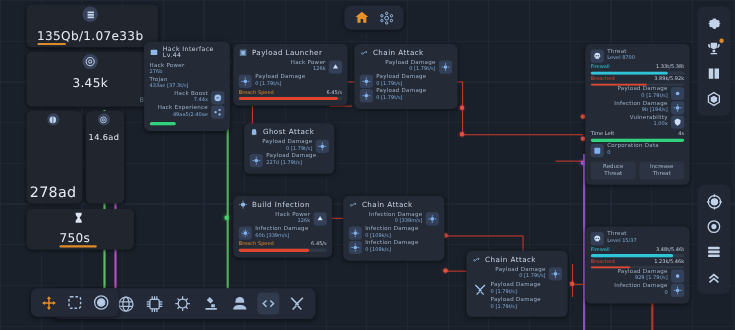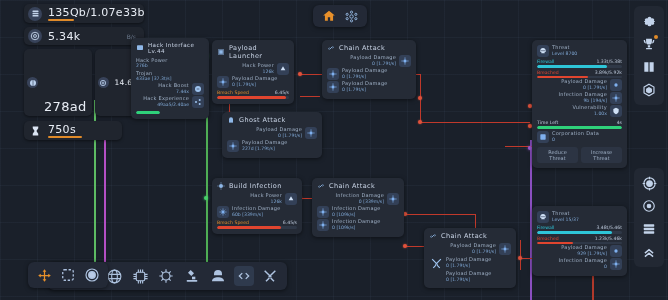--- a/index.html
+++ b/index.html
@@ -17,21 +17,21 @@
         padding:4px 5px 5px 5px;box-sizing:border-box;}
   .node-title{display:flex;align-items:center;gap:4px;font-size:6.5px;color:#c9d4e6;
         letter-spacing:.4px;margin-bottom:3px;}
   .node-title .ic{width:8px;height:8px;flex:0 0 8px;}
   .row{display:flex;align-items:center;gap:3px;margin:1px 0;}
   .rt{display:flex;flex-direction:column;line-height:1.15;}
   .lbl{font-size:5px;color:#9fb0c6;letter-spacing:.25px;}
   .val{font-size:4.6px;color:#7fa7d4;}
   
   .res{display:flex;align-items:center;gap:6px;background:#20252e;border-radius:5px;
-       padding:2px 8px 2px 4px;box-shadow:0 1px 3px rgba(0,0,0,.5);}
+       padding:2px 8px 2px 4px;box-shadow:0 1px 3px rgba(0,0,0,.5);flex-direction:column;}
   .res .cir{width:14px;height:14px;border-radius:50%;background:#38435a;
        display:flex;align-items:center;justify-content:center;flex:0 0 14px;}
   .res .num{font-size:11px;color:#e8edf5;letter-spacing:.3px;}
   .res .rate{font-size:6px;color:#6c7a8d;margin-left:auto;padding-left:8px;}
   .uline{height:2px;background:#e08b2a;border-radius:1px;width:26px;margin-top:0px;}
   
   .barwrap{margin-top:2px;}
   .barlabels{display:flex;justify-content:space-between;font-size:4.6px;color:#bcc8da;}
   .bar{height:2.5px;border-radius:1.5px;background:#2f3847;margin-top:1px;overflow:hidden;}
   .bar > i{display:block;height:100%;border-radius:1.5px;}
@@ -127,21 +127,21 @@
       <div class="uline"></div>
     </div>
   </div>
   <div class="res" style="margin-bottom:4px;">
     <div class="cir">
       <svg width="10" height="10" viewBox="0 0 24 24" fill="none" stroke="#cfe0f5" stroke-width="2">
           <circle cx="12" cy="12" r="9"></circle>
           <circle cx="12" cy="12" r="3.5"></circle>
         </svg>
     </div>
-    <div class="num">5.34k</div>
+    <div class="num">3.45k</div>
     <div class="rate">B/s</div>
   </div>
   <div style="display:flex;gap:3px;margin-bottom:5px;">
     <div class="res" style="padding:2px 5px 2px 3px;">
       <div class="cir" style="width:11px;height:11px;flex:0 0 11px;">
         <svg width="8" height="8" viewBox="0 0 24 24" fill="#bcd2ee">
             <circle cx="12" cy="12" r="9"></circle>
             <path d="M12 3v18" stroke="#38435a" stroke-width="2"></path>
           </svg>
       </div>
@@ -229,21 +229,21 @@
         <circle cx="12" cy="4" r="2"></circle>
         <circle cx="12" cy="20" r="2"></circle>
         <circle cx="4" cy="8" r="2"></circle>
         <circle cx="20" cy="8" r="2"></circle>
         <circle cx="4" cy="16" r="2"></circle>
         <circle cx="20" cy="16" r="2"></circle>
       </svg>
   </div>
 </div>
 
-<div class="abs node" style="left:212px;top:40px;width:82px;">
+<div class="abs node" style="left:212px;top:40px;width:104px;">
   <div class="node-title">
     <span class="ic">
       <svg width="8" height="8" viewBox="0 0 24 24" fill="#8fb8e8">
           <path d="M3 3h18v18H3z" opacity=".5"></path>
           <path d="M7 7h10v10H7z"></path>
         </svg>
     </span>
     <span>Payload Launcher</span>
   </div>
   <div class="row" style="justify-content:flex-end;">
@@ -273,21 +273,21 @@
     <div class="barlabels">
       <span style="color:#e08b2a;">Breach Speed</span>
       <span>6.45/s</span>
     </div>
     <div class="bar bar-orange">
         <i style="width:96%"></i>
       </div>
   </div>
 </div>
 
-<div class="abs node" style="left:222px;top:112px;width:100px;">
+<div class="abs node" style="left:222px;top:112px;width:82px;">
   <div class="node-title">
     <span class="ic">
       <svg width="8" height="8" viewBox="0 0 24 24" fill="#8fb8e8">
           <path d="M6 10a6 6 0 0112 0v11l-3-2-3 2-3-2-3 2z"></path>
         </svg>
     </span>
     <span>Ghost Attack</span>
   </div>
   <div class="row" style="justify-content:flex-end;">
     <div class="rt" style="align-items:flex-end;">

